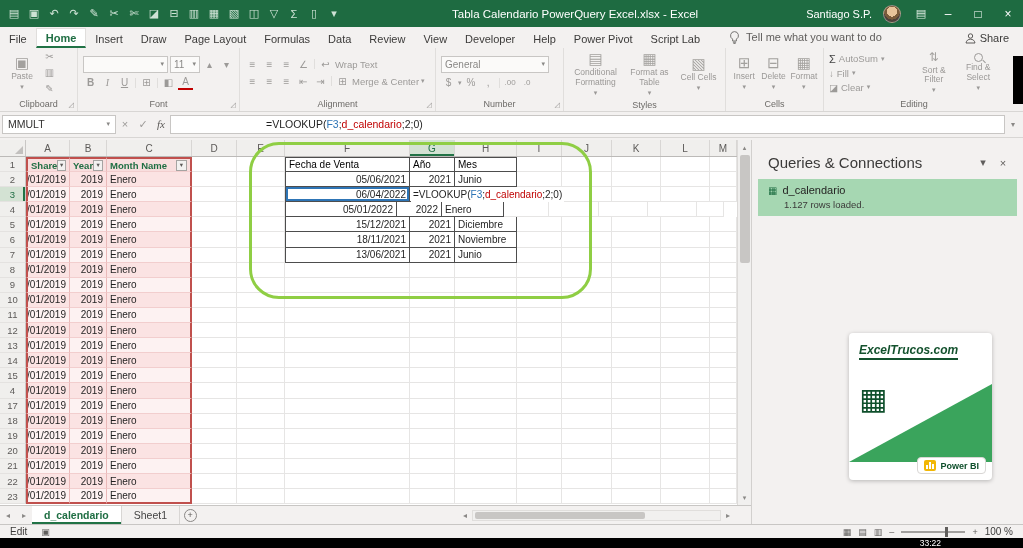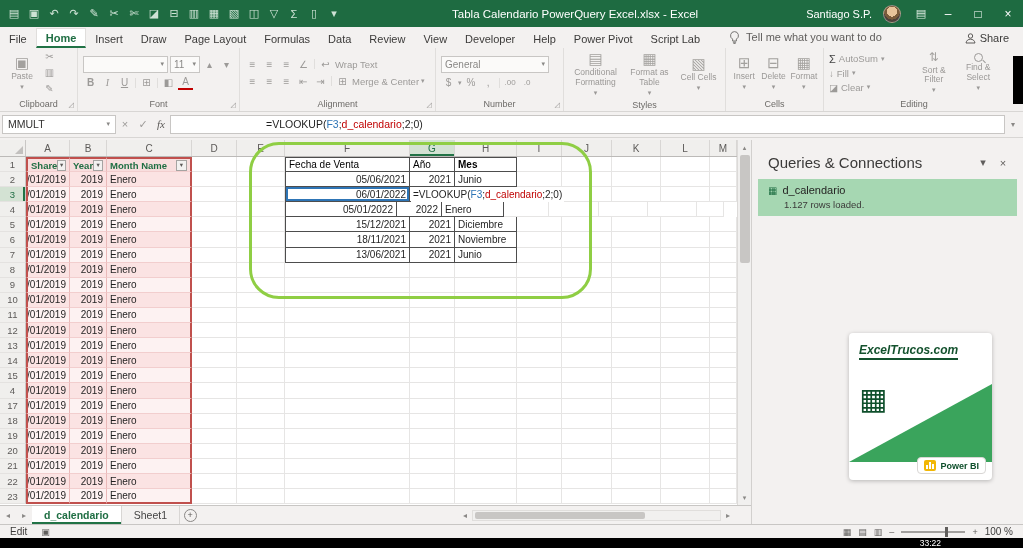--- a/index.html
+++ b/index.html
@@ -445,21 +445,21 @@
             <span class="filter-btn">▾</span>
           </div>
           <div class="cell cal cal-hdr tbl-right tbl-top" style="width: 85px;">
             <span>Month Name</span>
             <span class="filter-btn">▾</span>
           </div>
           <div class="cell" style="width: 45px;"></div>
           <div class="cell" style="width: 48px;"></div>
           <div class="cell sales sales-left sales-top sales-hdr" style="width: 125px;">Fecha de Venta</div>
           <div class="cell sales sales-top sales-hdr" style="width: 45px;">Año</div>
-          <div class="cell sales sales-top sales-hdr" style="width: 62px; font-weight: bold;">Mes</div>
+          <div class="cell sales sales-top sales-hdr" style="width: 62px;">Mes</div>
           <div class="cell" style="width: 45px;"></div>
           <div class="cell" style="width: 50px;"></div>
           <div class="cell" style="width: 49px;"></div>
           <div class="cell" style="width: 49px;"></div>
           <div class="cell" style="width: 27px;"></div>
         </div>
         <div class="grow">
           <div class="rowh">2</div>
           <div class="cell cal cal-even al-r tbl-left" style="width: 44px;">01/01/2019</div>
           <div class="cell cal cal-even al-r" style="width: 37px;">2019</div>
@@ -475,21 +475,21 @@
           <div class="cell" style="width: 49px;"></div>
           <div class="cell" style="width: 27px;"></div>
         </div>
         <div class="grow">
           <div class="rowh active">3</div>
           <div class="cell cal cal-odd al-r tbl-left" style="width: 44px;">02/01/2019</div>
           <div class="cell cal cal-odd al-r" style="width: 37px;">2019</div>
           <div class="cell cal cal-odd al-l tbl-right" style="width: 85px;">Enero</div>
           <div class="cell" style="width: 45px;"></div>
           <div class="cell" style="width: 48px;"></div>
-          <div class="cell sales sales-left al-r ref-blue" style="width: 125px;">06/01/2022</div>
+          <div class="cell sales sales-left al-r ref-blue" style="width: 125px;">06/04/2022</div>
           <div class="cell sales al-r" style="width: 45px;"></div>
           <div class="cell sales al-l" style="width: 62px;"></div>
           <div class="cell" style="width: 45px;"></div>
           <div class="cell" style="width: 50px;"></div>
           <div class="cell" style="width: 49px;"></div>
           <div class="cell" style="width: 49px;"></div>
           <div class="cell" style="width: 27px;"></div>
         </div>
         <div class="grow">
           <div class="rowh">4</div>

